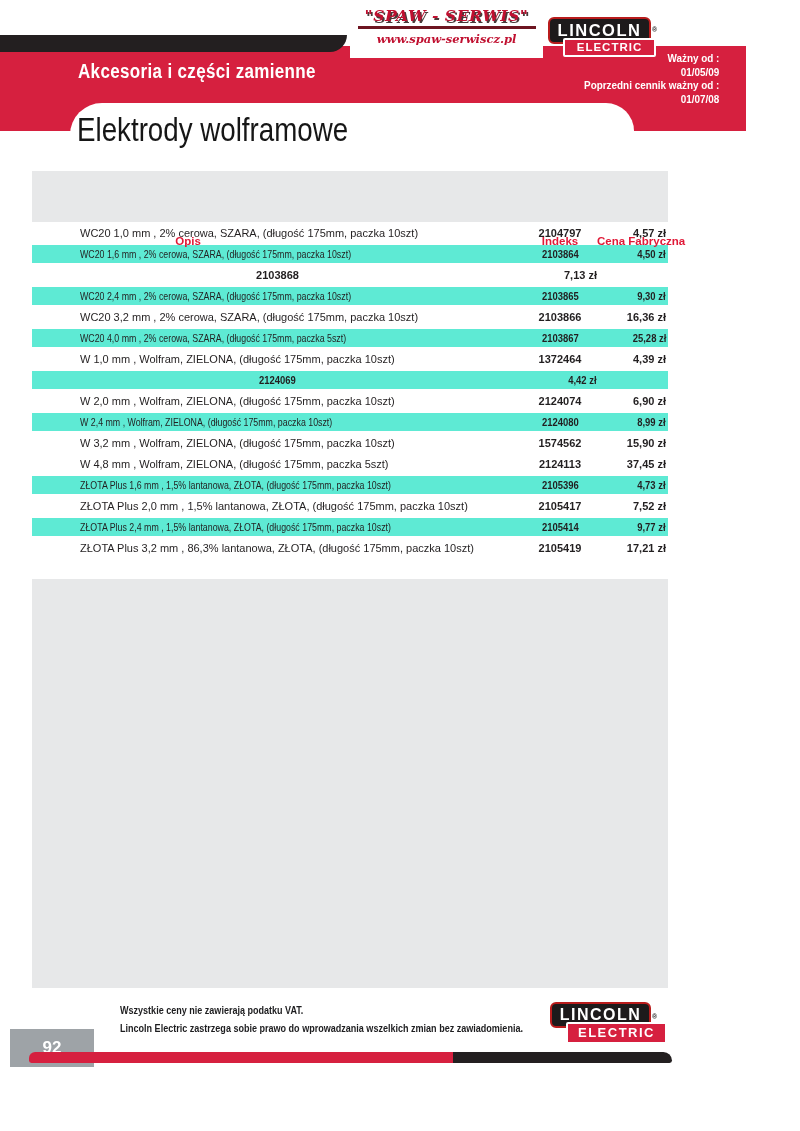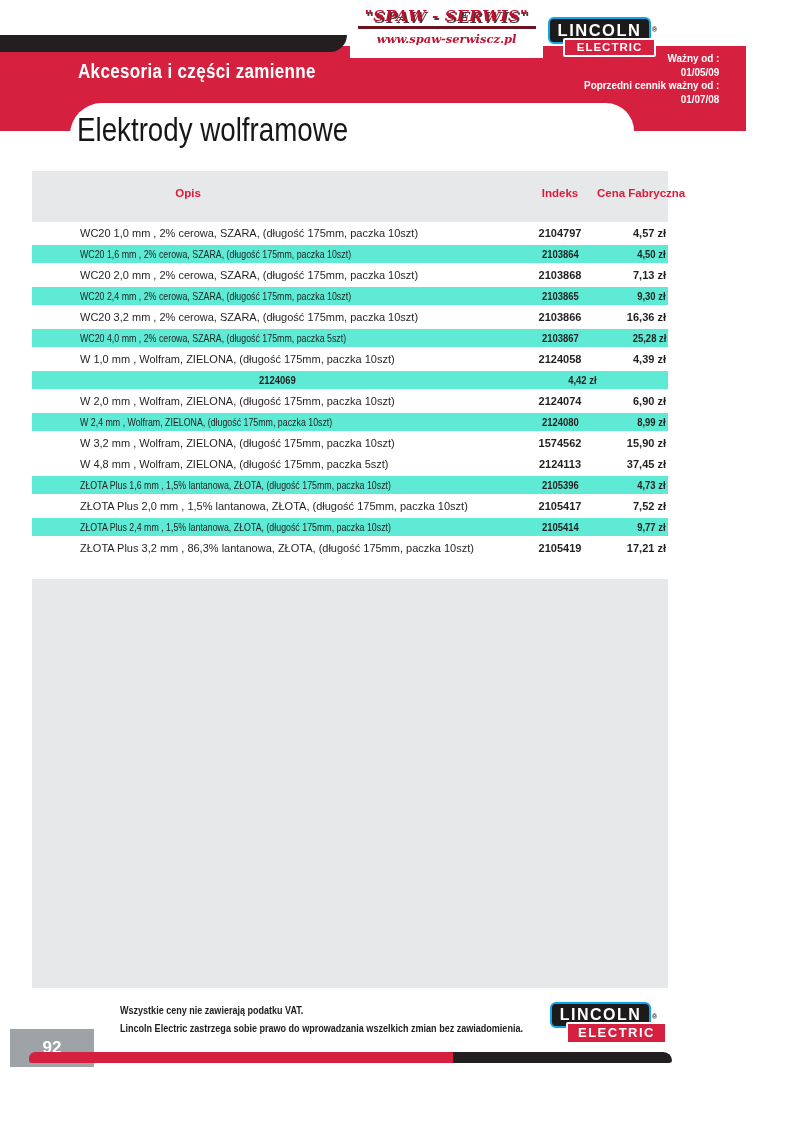--- a/index.html
+++ b/index.html
@@ -43,21 +43,21 @@
   .spaw-underline { width:178px; height:3px; background:#6d1420; margin:1px auto 3px auto; }
   .spaw-url {
     font-family:"DejaVu Serif", serif; font-style:italic; font-weight:bold;
     font-size:11.5px; color:#c01030; white-space:nowrap;
   }
   
   .le-logo { position:absolute; z-index:6; }
   .le-black {
     position:absolute; left:0; top:0; background:#1d1a1b; border-radius:6px;
     color:#ffffff; font-weight:bold; text-align:center; white-space:nowrap;
-    border:2px solid #0ea5e9;
+    border:2px solid #b91c1c;
   }
   .le-reg { position:absolute; color:#1d1a1b; font-size:7px; font-weight:bold; }
   .le-red {
     position:absolute; background:#d6203f; border:2px solid #ffffff; border-radius:2px;
     color:#ffffff; font-weight:bold; text-align:center; white-space:nowrap;
   }
   .le-top { left:548px; top:17px; width:130px; height:45px; }
   .le-top .le-black { width:103px; height:27px; font-size:16.5px; line-height:23px; letter-spacing:1.5px; }
   .le-top .le-reg { left:104px; top:9px; }
   .le-top .le-red { left:15px; top:21px; width:93px; height:19px; font-size:11.5px; line-height:14px; letter-spacing:1px; }
@@ -65,21 +65,21 @@
   .le-foot .le-black { width:101px; height:26px; font-size:16px; line-height:22px; letter-spacing:1.5px; }
   .le-foot .le-reg { left:102px; top:11px; }
   .le-foot .le-red { left:16px; top:20px; width:101px; height:22px; font-size:13px; line-height:17px; letter-spacing:1.5px; }
   
   .price-table { position:absolute; left:32px; top:171px; width:636px; z-index:2; }
   .t-head {
     background:#e7e8e9; height:51px; display:grid;
     grid-template-columns:1fr 74px 69px; padding:16px 2px 0 0; align-items:start;
   }
   .t-head .h-opis { width:312px; text-align:center; }
-  .t-head .h-cell { color:#e01937; font-weight:bold; font-size:11.5px; white-space:nowrap; }
+  .t-head .h-cell { color:#e01937; font-weight:bold; font-size:11.5px; white-space:nowrap;margin-top:48px; }
   .t-head .h-indeks { text-align:center; }
   .t-head .h-cena { text-align:right; }
   .t-body .row {
     height:21px; display:grid; grid-template-columns:1fr 74px 69px;
     align-items:center; padding-right:2px; background:#ffffff;
   }
   .t-body .row.alt { background:#5eead4; border-top:2px solid #ffffff; border-bottom:1px solid #ffffff; }
   .cell { white-space:nowrap; overflow:visible; }
   .c-opis { padding-left:48px; font-size:11px; }
   .c-indeks { text-align:center; font-weight:bold; font-size:11px; }
@@ -147,42 +147,41 @@
         <div class="cell c-opis"><span>WC20 1,0 mm , 2% cerowa, SZARA, (długość 175mm, paczka 10szt)</span></div>
         <div class="cell c-indeks"><span>2104797</span></div>
         <div class="cell c-cena"><span>4,57 zł</span></div>
       </div>
         <div class="row alt">
         <div class="cell c-opis"><span>WC20 1,6 mm , 2% cerowa, SZARA, (długość 175mm, paczka 10szt)</span></div>
         <div class="cell c-indeks"><span>2103864</span></div>
         <div class="cell c-cena"><span>4,50 zł</span></div>
       </div>
         <div class="row">
-        <div class="cell c-opis"><span>WC20 2,0 mm , 2% cerowa, SZARA, (długość 175mm, paczka 10szt)</span></div>
         <div class="cell c-indeks"><span>2103868</span></div>
         <div class="cell c-cena"><span>7,13 zł</span></div>
       </div>
         <div class="row alt">
         <div class="cell c-opis"><span>WC20 2,4 mm , 2% cerowa, SZARA, (długość 175mm, paczka 10szt)</span></div>
         <div class="cell c-indeks"><span>2103865</span></div>
         <div class="cell c-cena"><span>9,30 zł</span></div>
       </div>
         <div class="row">
         <div class="cell c-opis"><span>WC20 3,2 mm , 2% cerowa, SZARA, (długość 175mm, paczka 10szt)</span></div>
         <div class="cell c-indeks"><span>2103866</span></div>
         <div class="cell c-cena"><span>16,36 zł</span></div>
       </div>
         <div class="row alt">
         <div class="cell c-opis"><span>WC20 4,0 mm , 2% cerowa, SZARA, (długość 175mm, paczka 5szt)</span></div>
         <div class="cell c-indeks"><span>2103867</span></div>
         <div class="cell c-cena"><span>25,28 zł</span></div>
       </div>
         <div class="row">
         <div class="cell c-opis"><span>W 1,0 mm , Wolfram, ZIELONA, (długość 175mm, paczka 10szt)</span></div>
-        <div class="cell c-indeks"><span>2124058</span></div>
+        <div class="cell c-indeks"><span>1372464</span></div>
         <div class="cell c-cena"><span>4,39 zł</span></div>
       </div>
         <div class="row alt">
         <div class="cell c-indeks"><span>2124069</span></div>
         <div class="cell c-cena"><span>4,42 zł</span></div>
       </div>
         <div class="row">
         <div class="cell c-opis"><span>W 2,0 mm , Wolfram, ZIELONA, (długość 175mm, paczka 10szt)</span></div>
         <div class="cell c-indeks"><span>2124074</span></div>
         <div class="cell c-cena"><span>6,90 zł</span></div>

